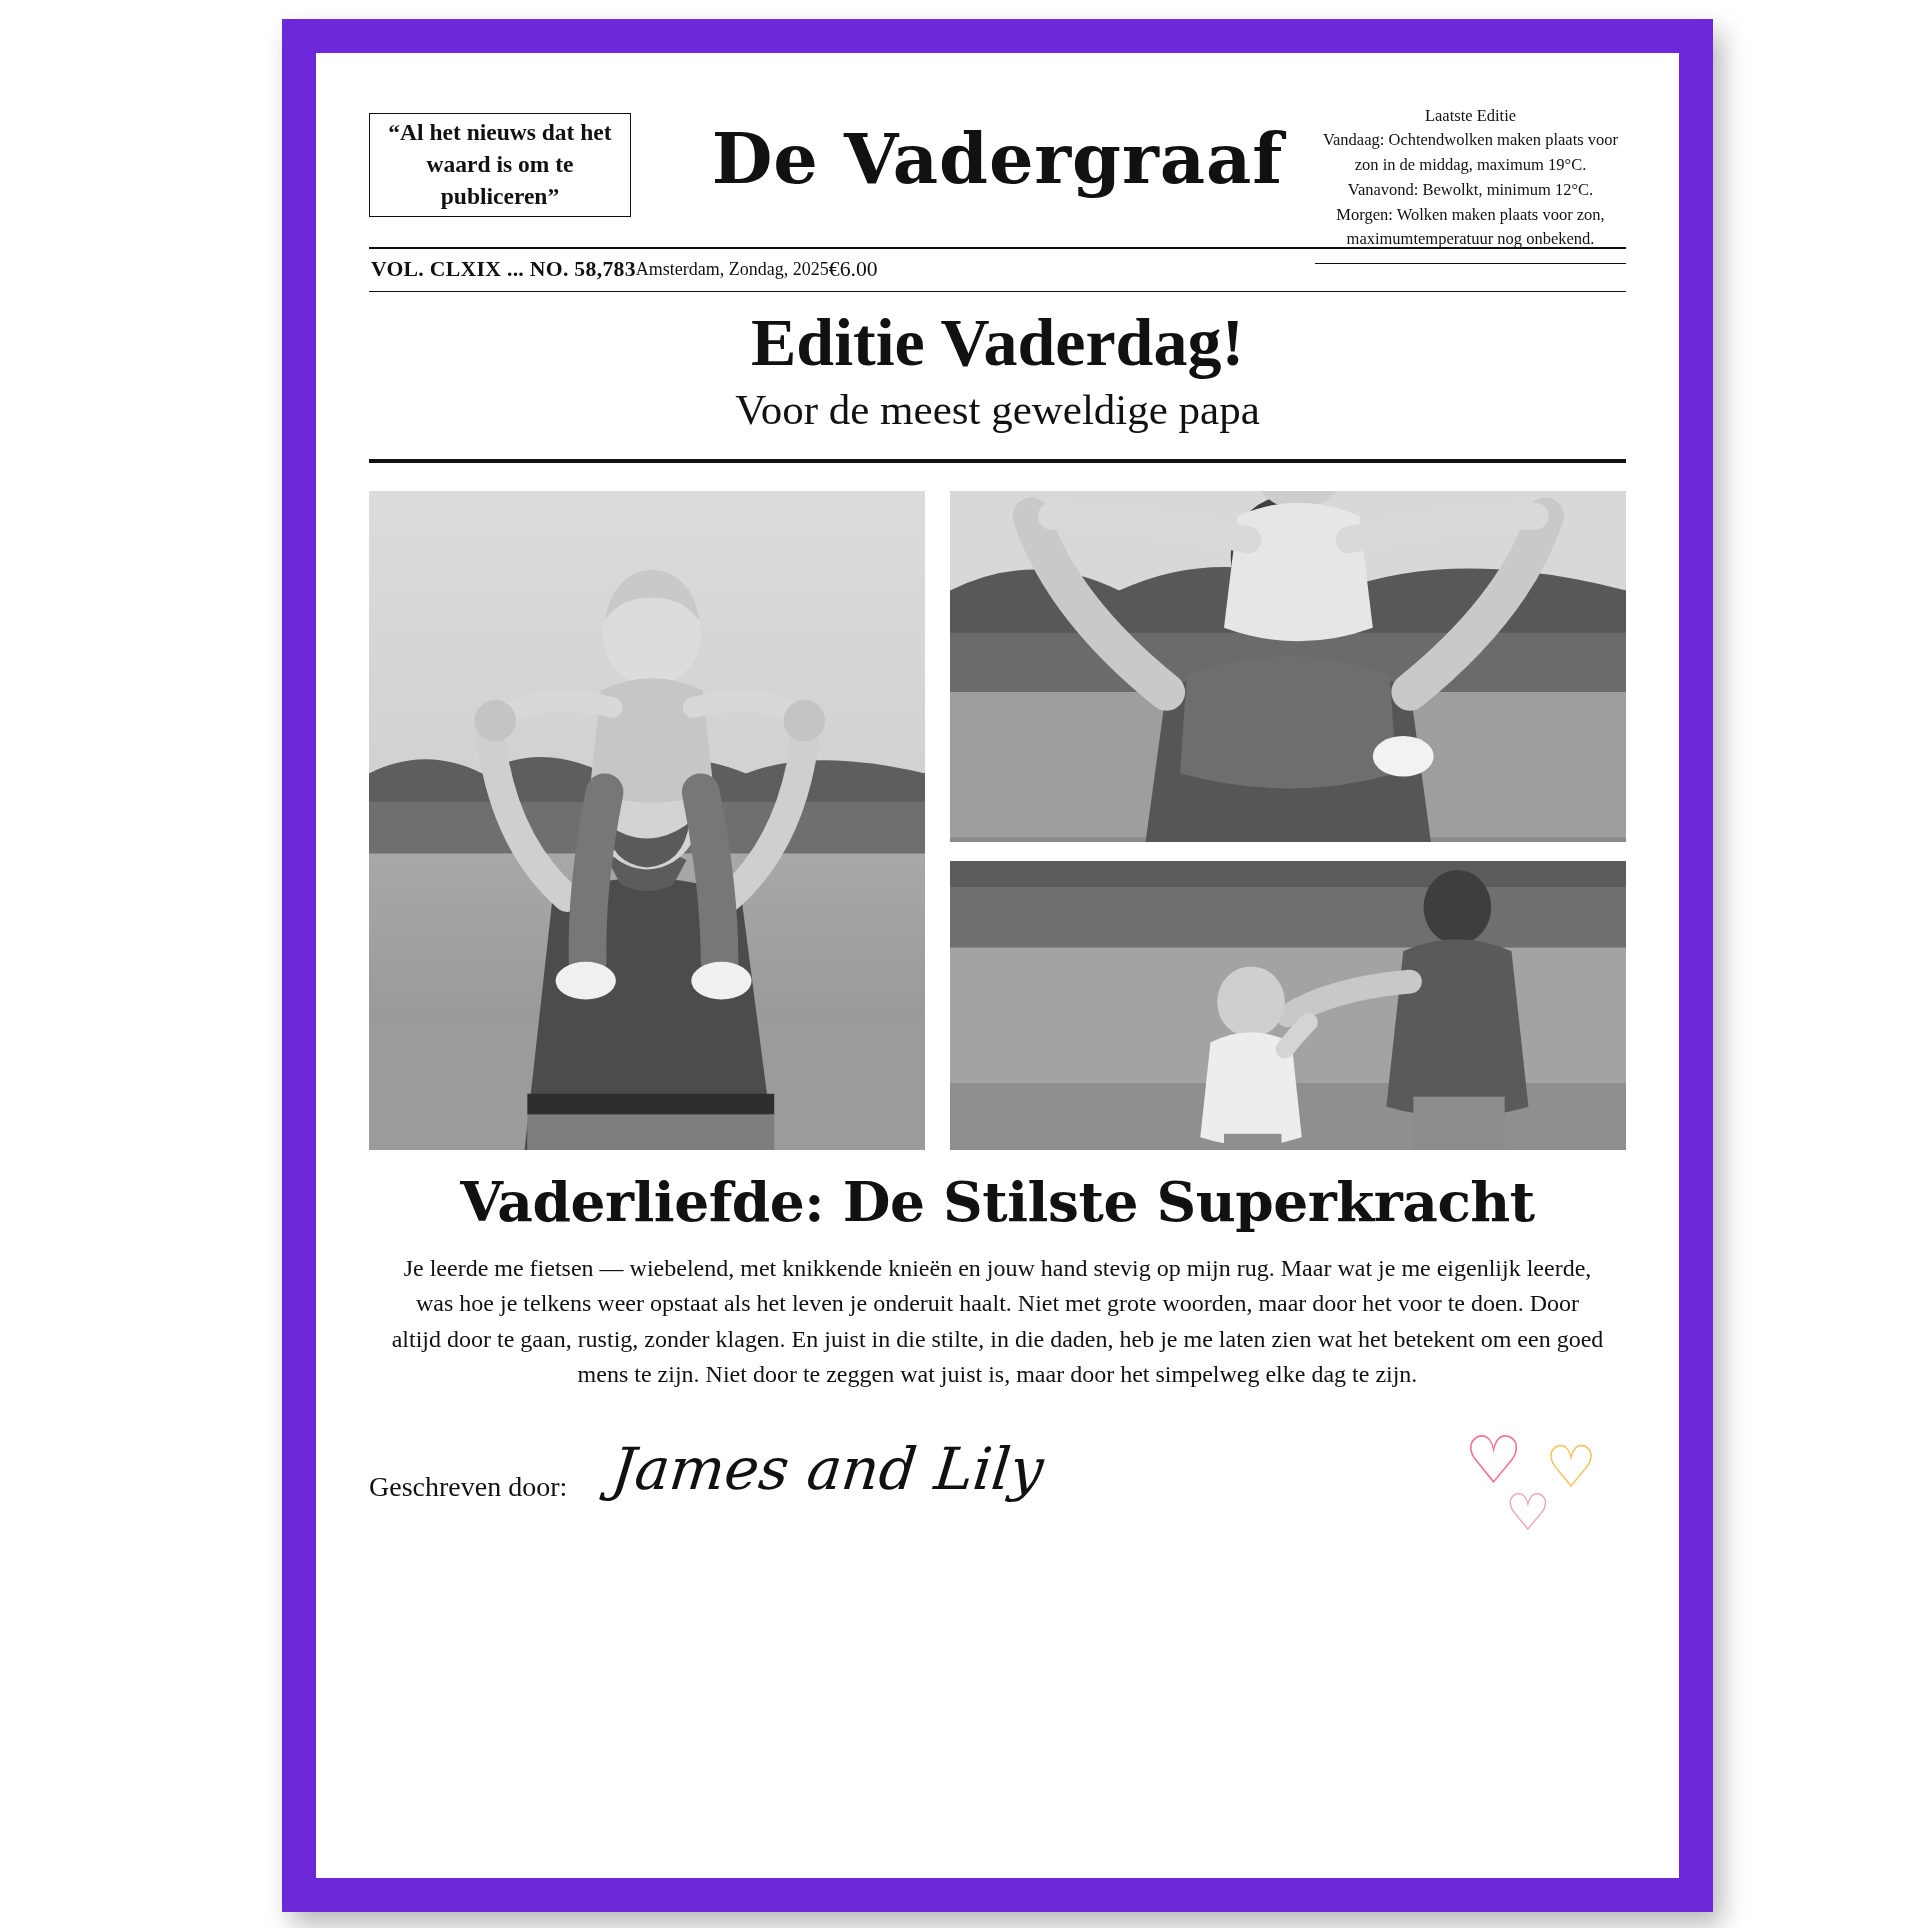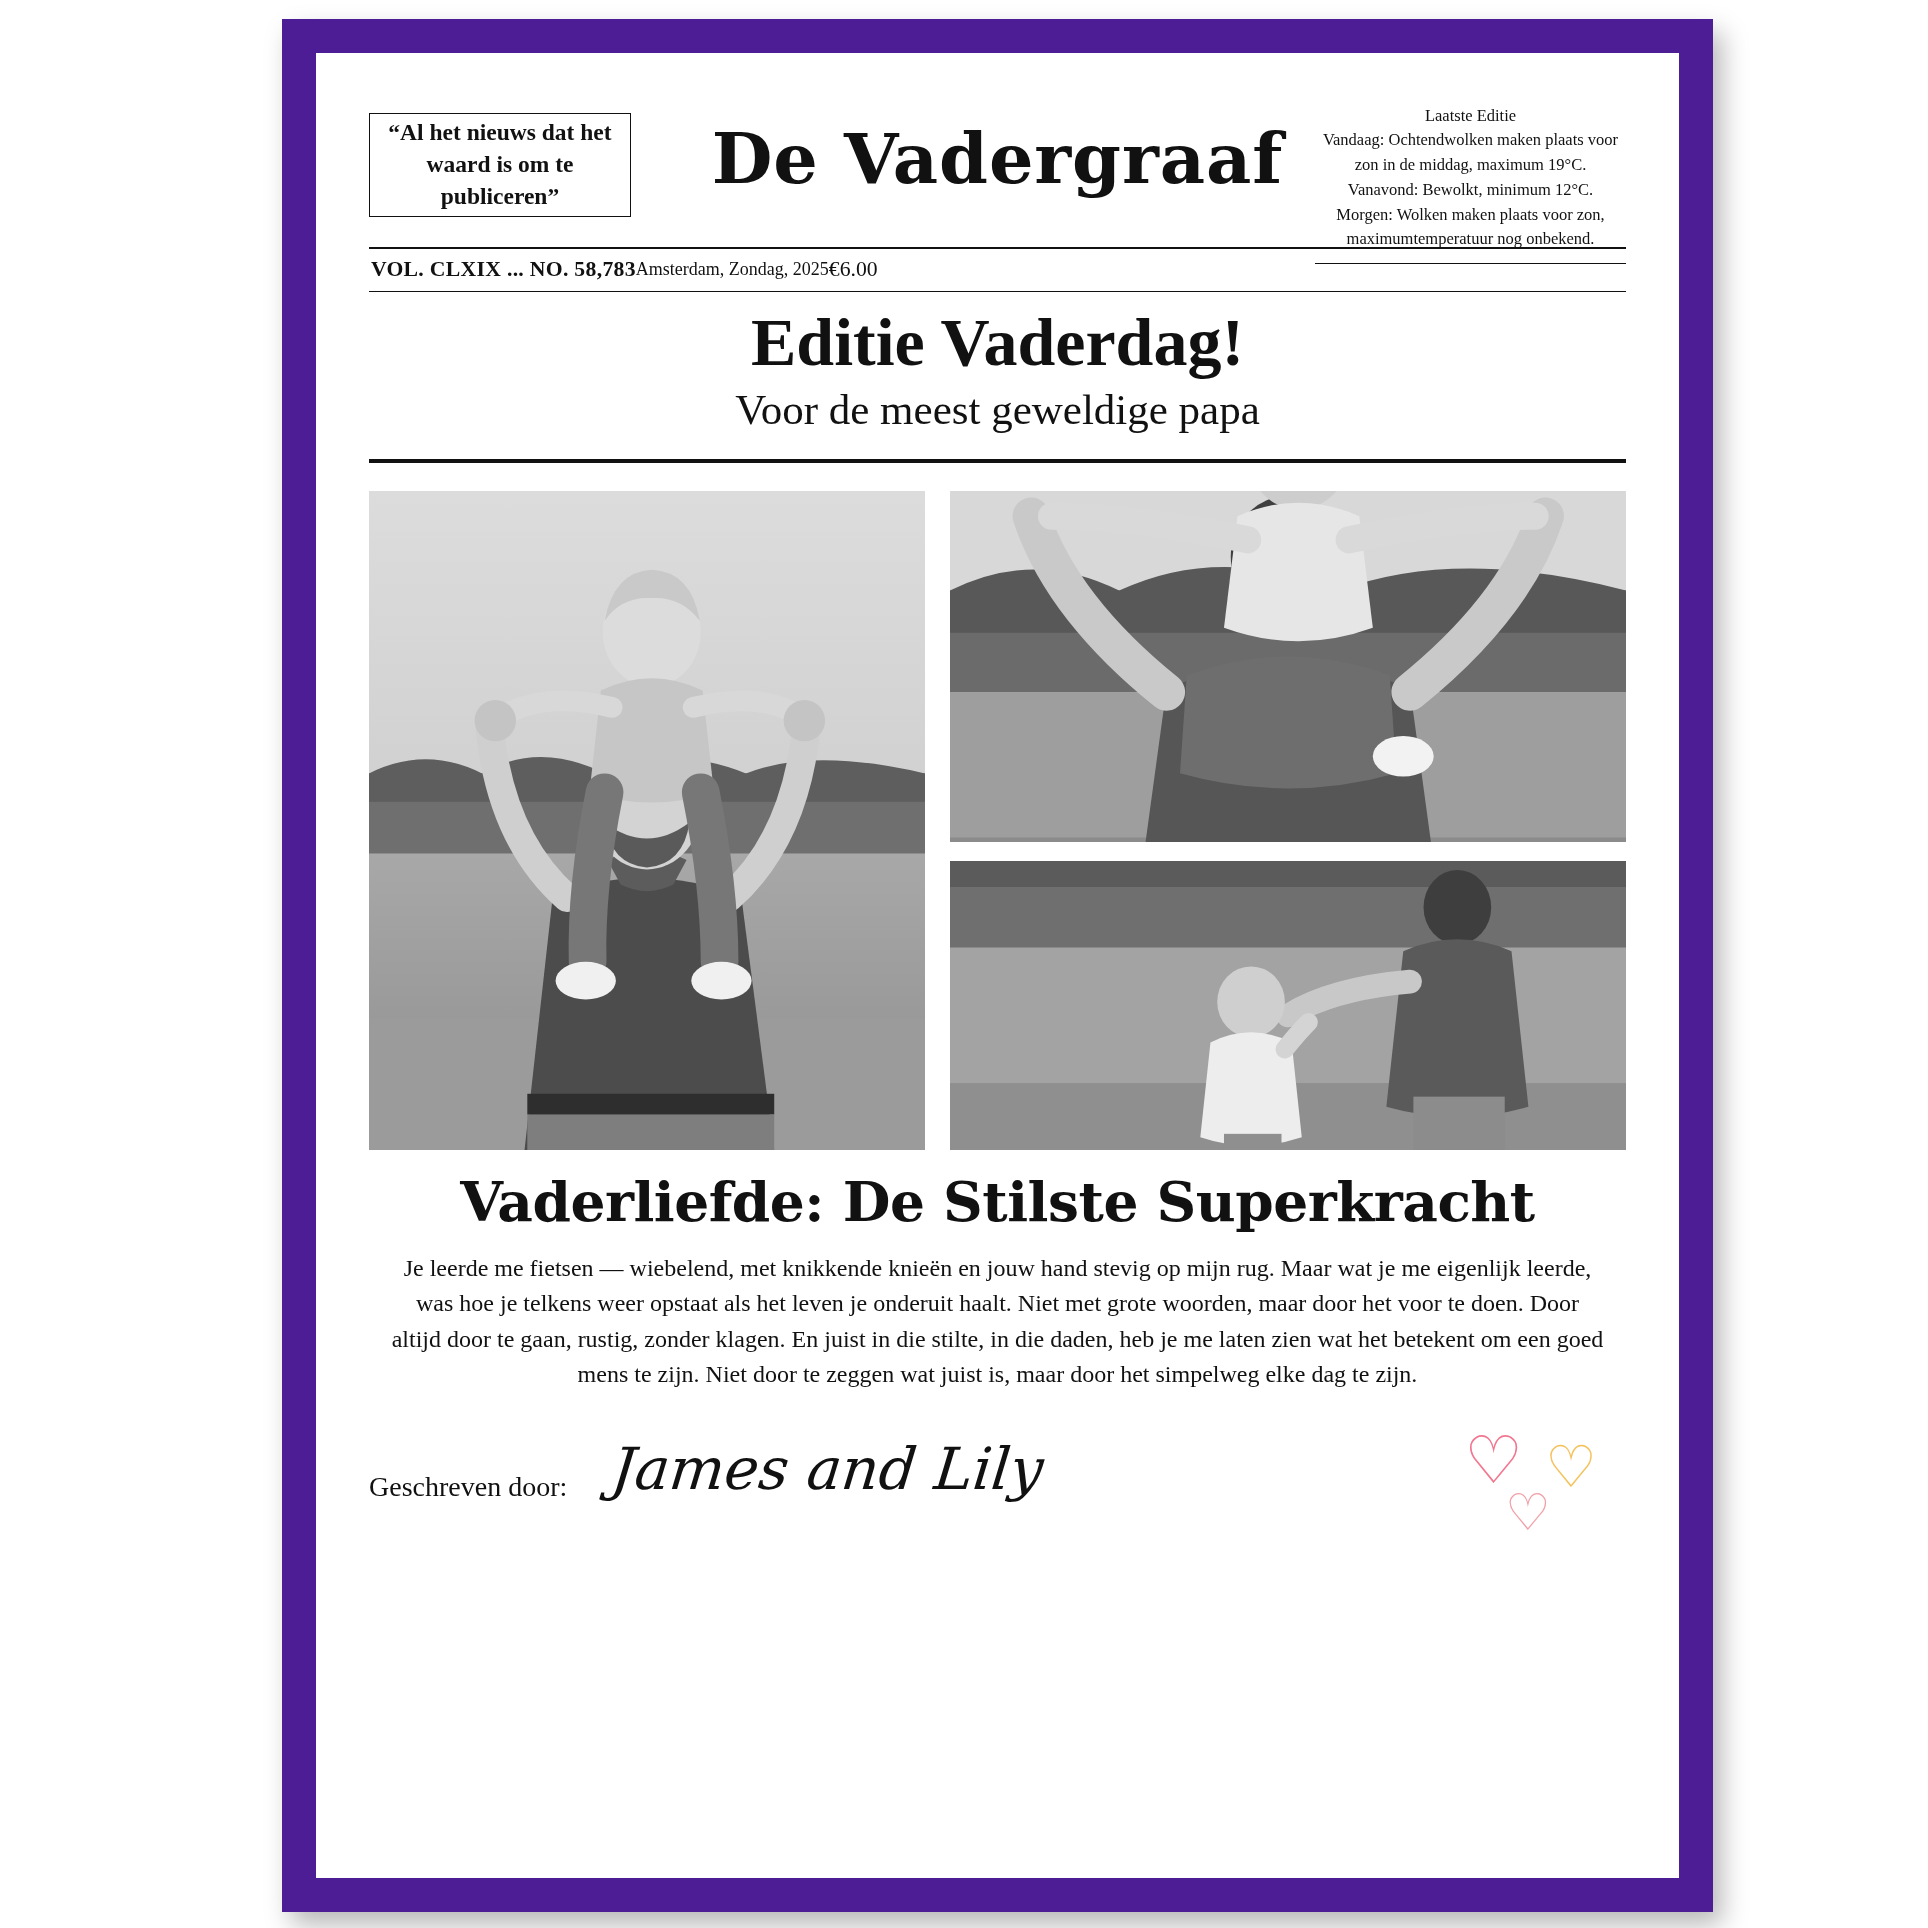--- a/index.html
+++ b/index.html
@@ -15,21 +15,21 @@
     color: #111111;
   }
 
   
   .frame-outer {
     position: absolute;
     left: 282px;
     top: 19px;
     width: 1431px;
     height: 1893px;
-    background: #4c1d95;
+    background: #6d28d9;
     box-shadow: 9.4px 13px 24.5px rgba(0,0,0,0.28);
   }
   .frame-inner {
     position: absolute;
     left: 34px;
     top: 34px;
     right: 34px;
     bottom: 34px;
     background: #ffffff;
   }

